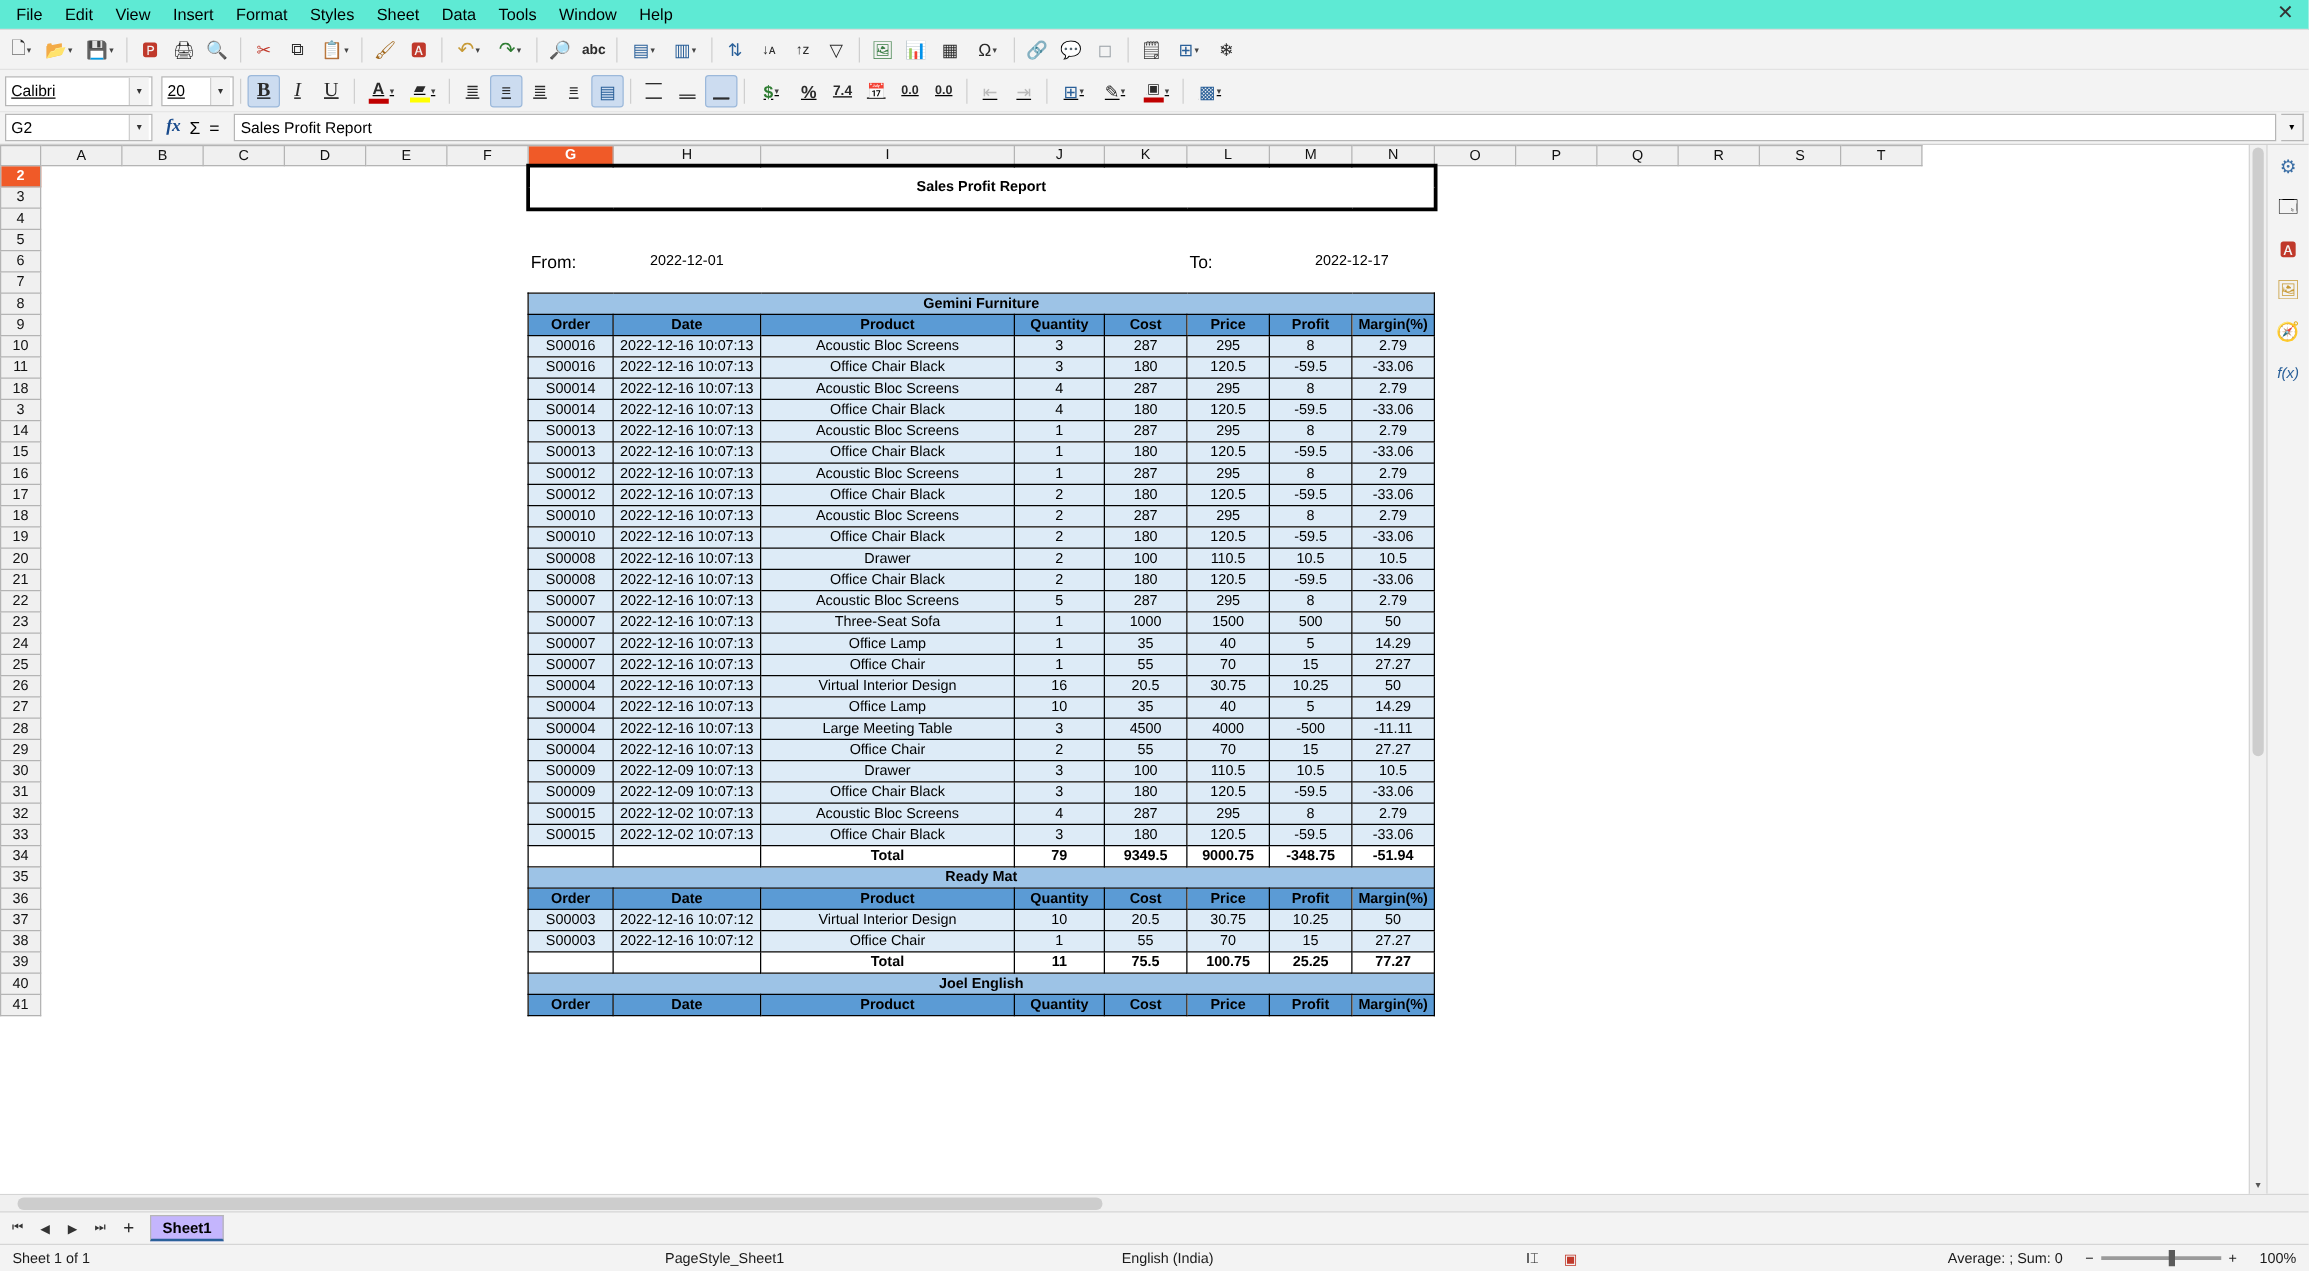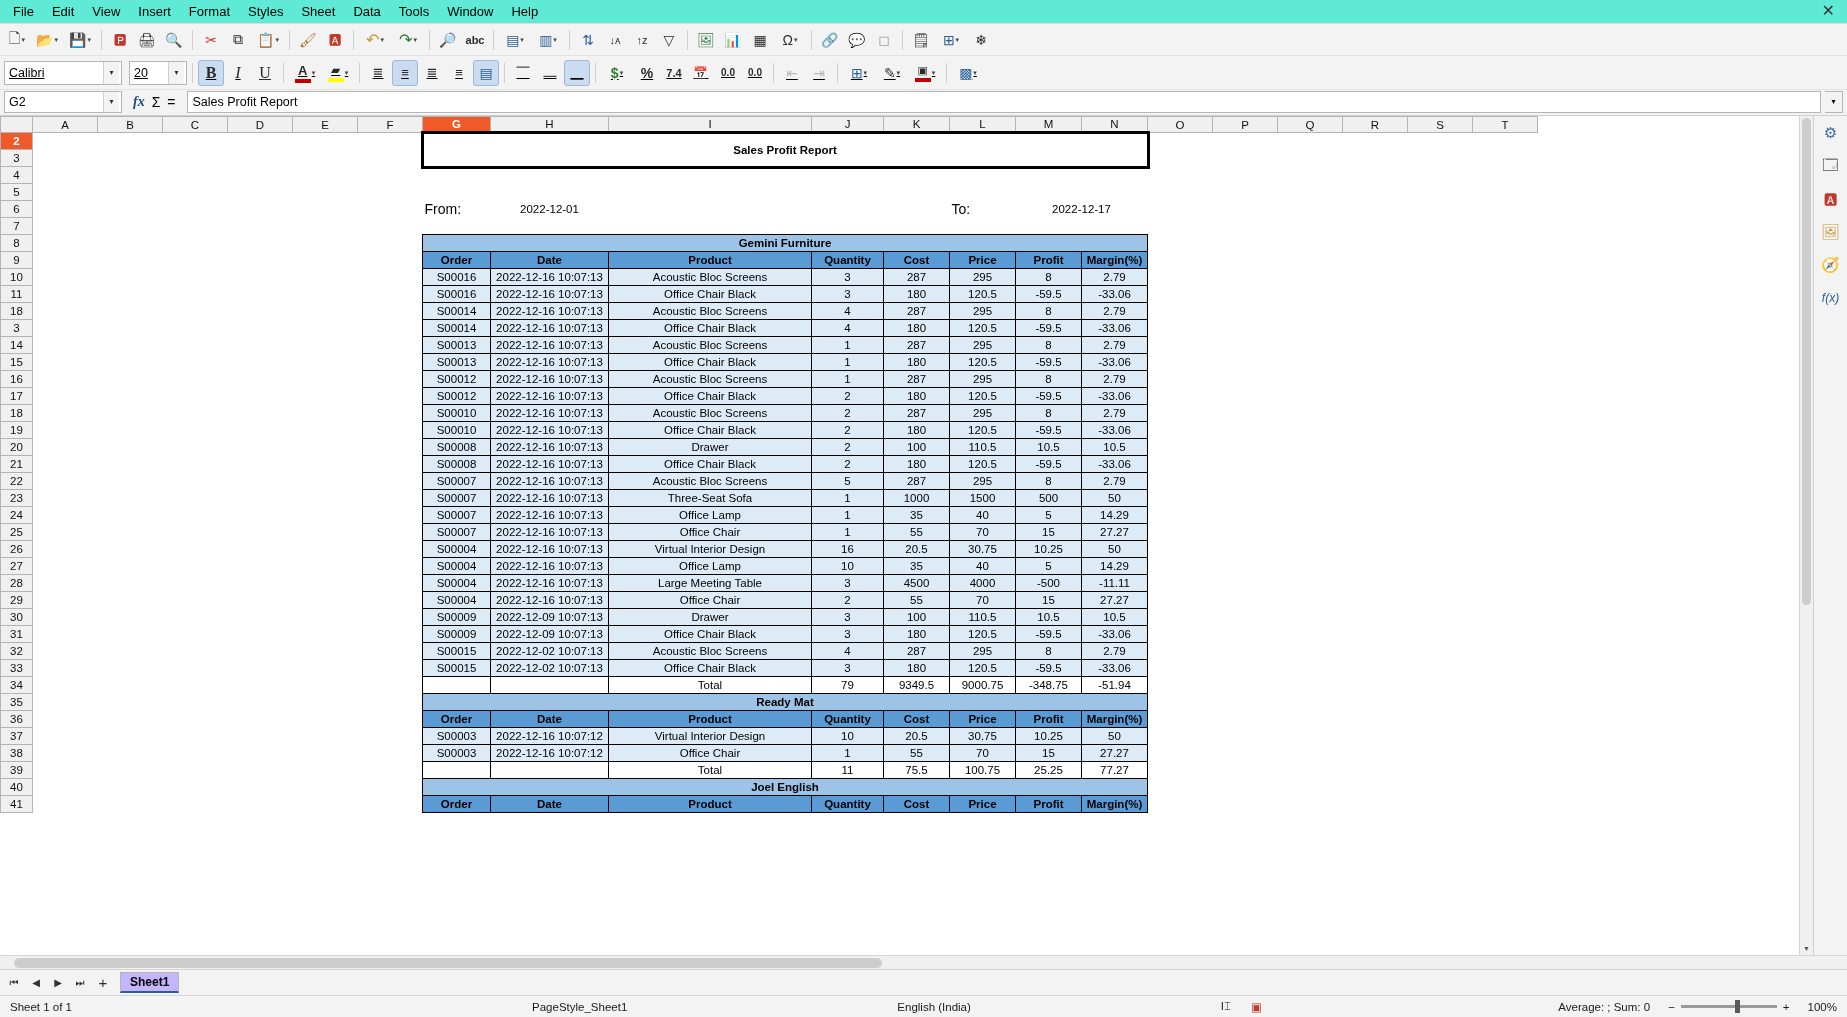--- a/index.html
+++ b/index.html
@@ -115,21 +115,21 @@
   }
   .col-head {
     background: #5b9bd5; border: 1px solid #000 !important; text-align: center;
     font-weight: bold; font-size: 11.5px;
   }
   .d-cell {
     background: #ddebf7; border: 1px solid #000 !important; text-align: center; font-size: 11.5px;
   }
   .tot-cell {
     background: #fff; border: 1px solid #000 !important; text-align: center;
-    font-weight: normal; font-size: 11.5px;
+    font-weight: bold; font-size: 11.5px;
   }
   .tot-blank { background:#fff; border:1px solid #000 !important; }
   .plain-lbl { font-size: 13px; text-align: left; }
   .plain-val { font-size: 12px; text-align: center; }
 
   .cell-cursor { outline: 2px solid #000; }
 
   
   .sidebar {
     width: 34px; background: #f3f3f3; border-left: 1px solid #cfcfcf;

